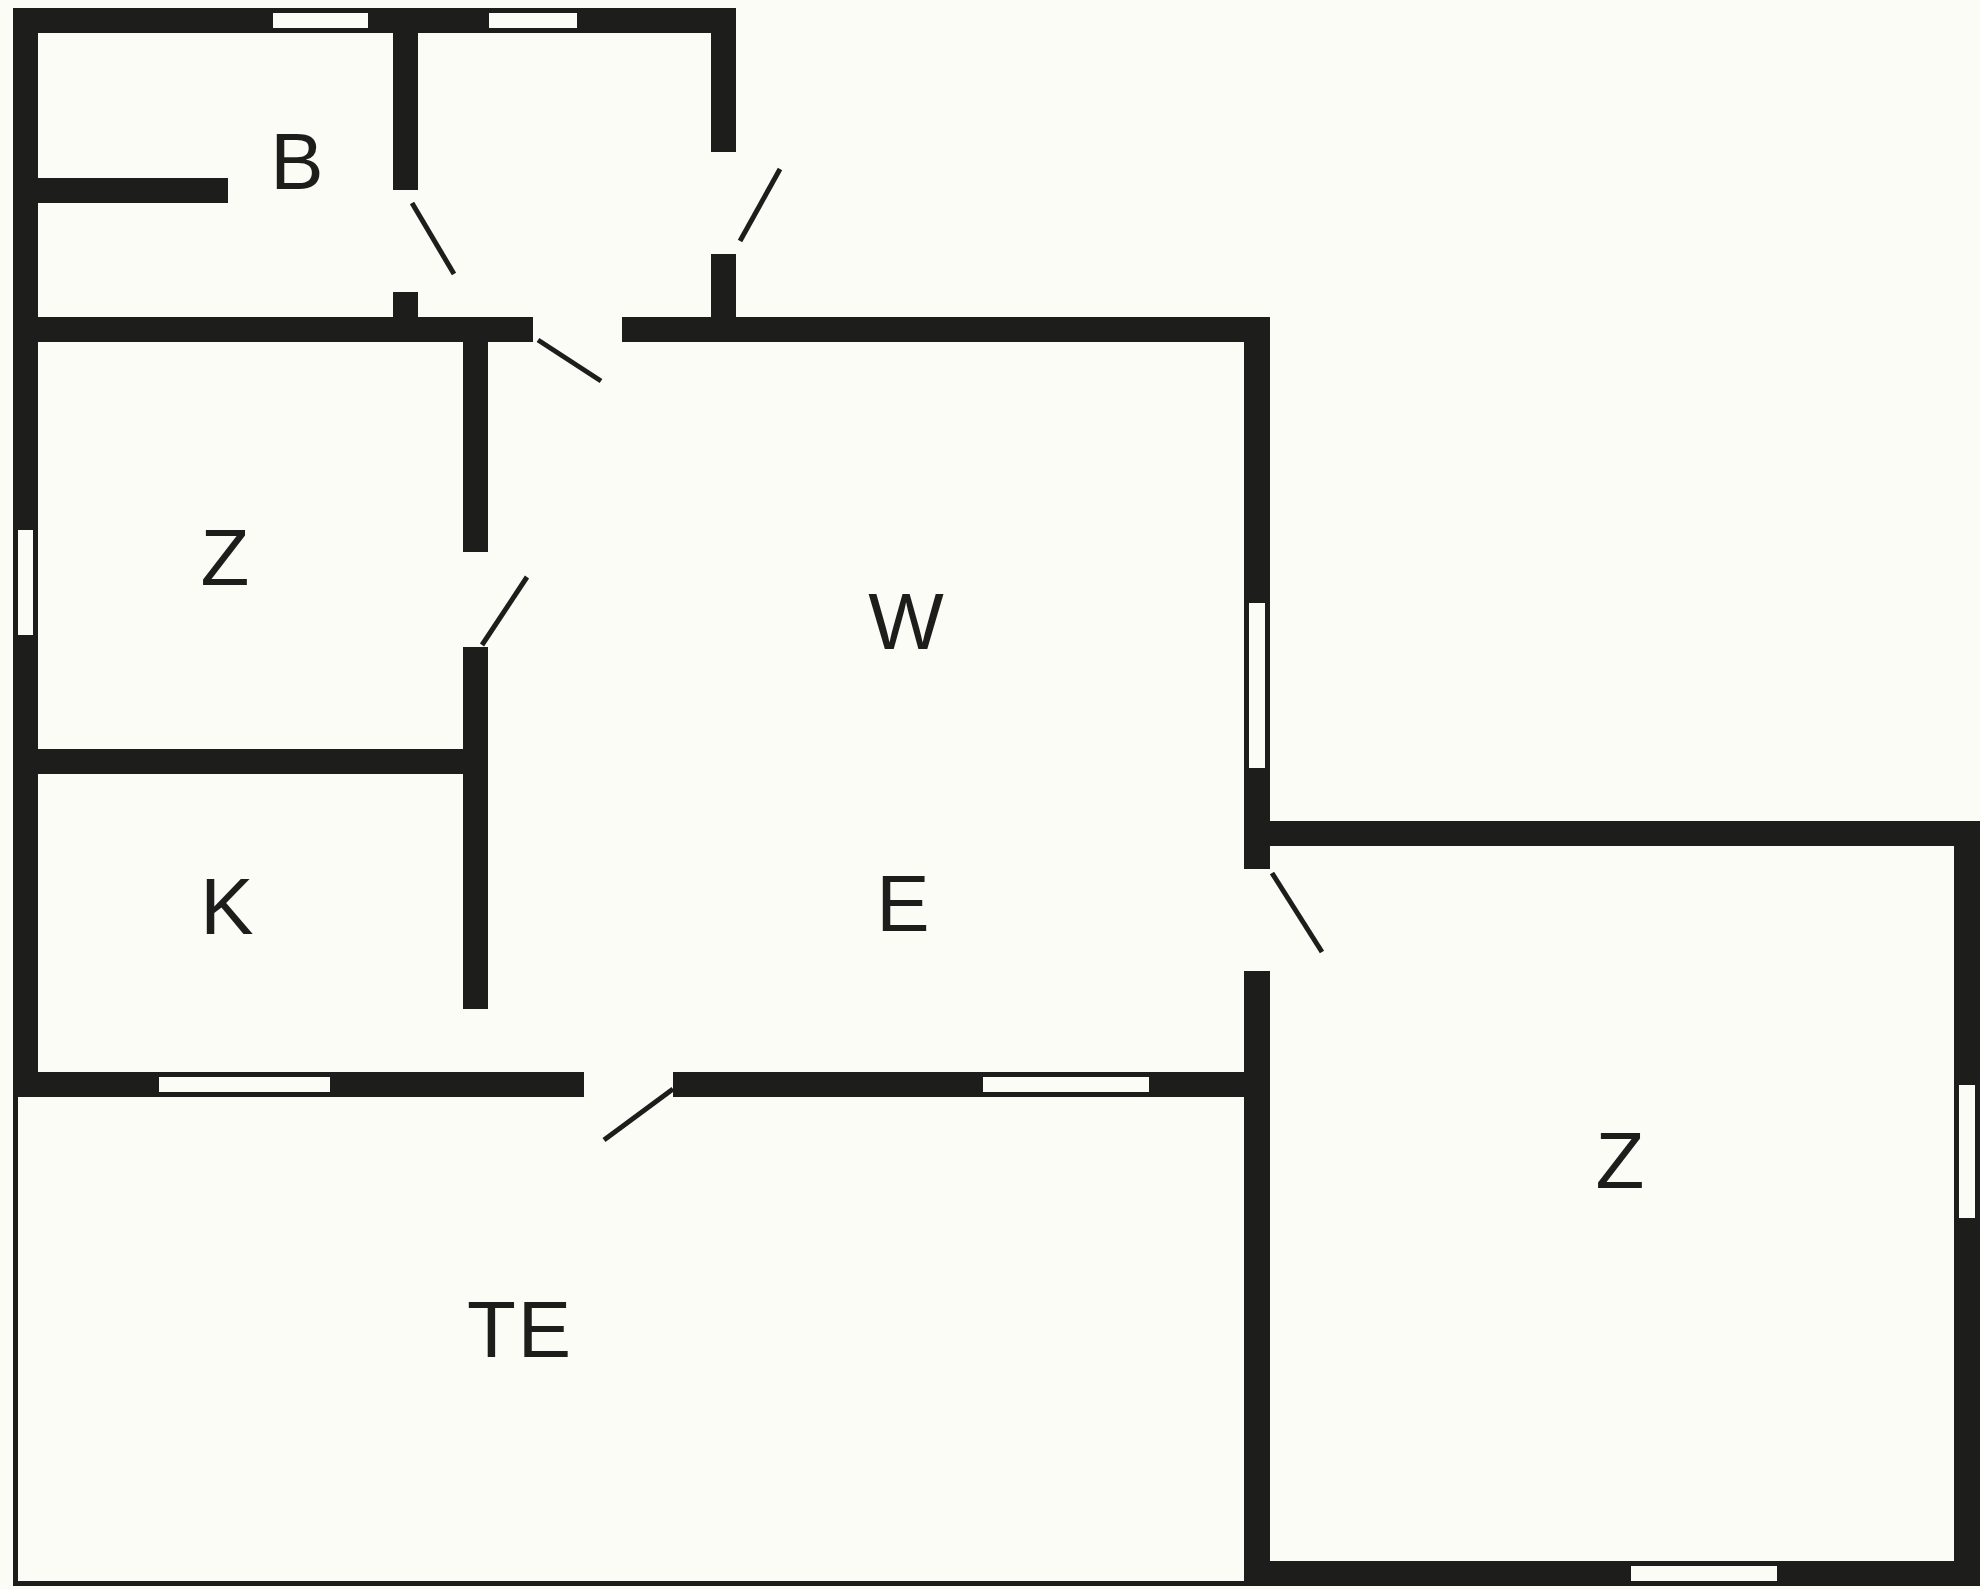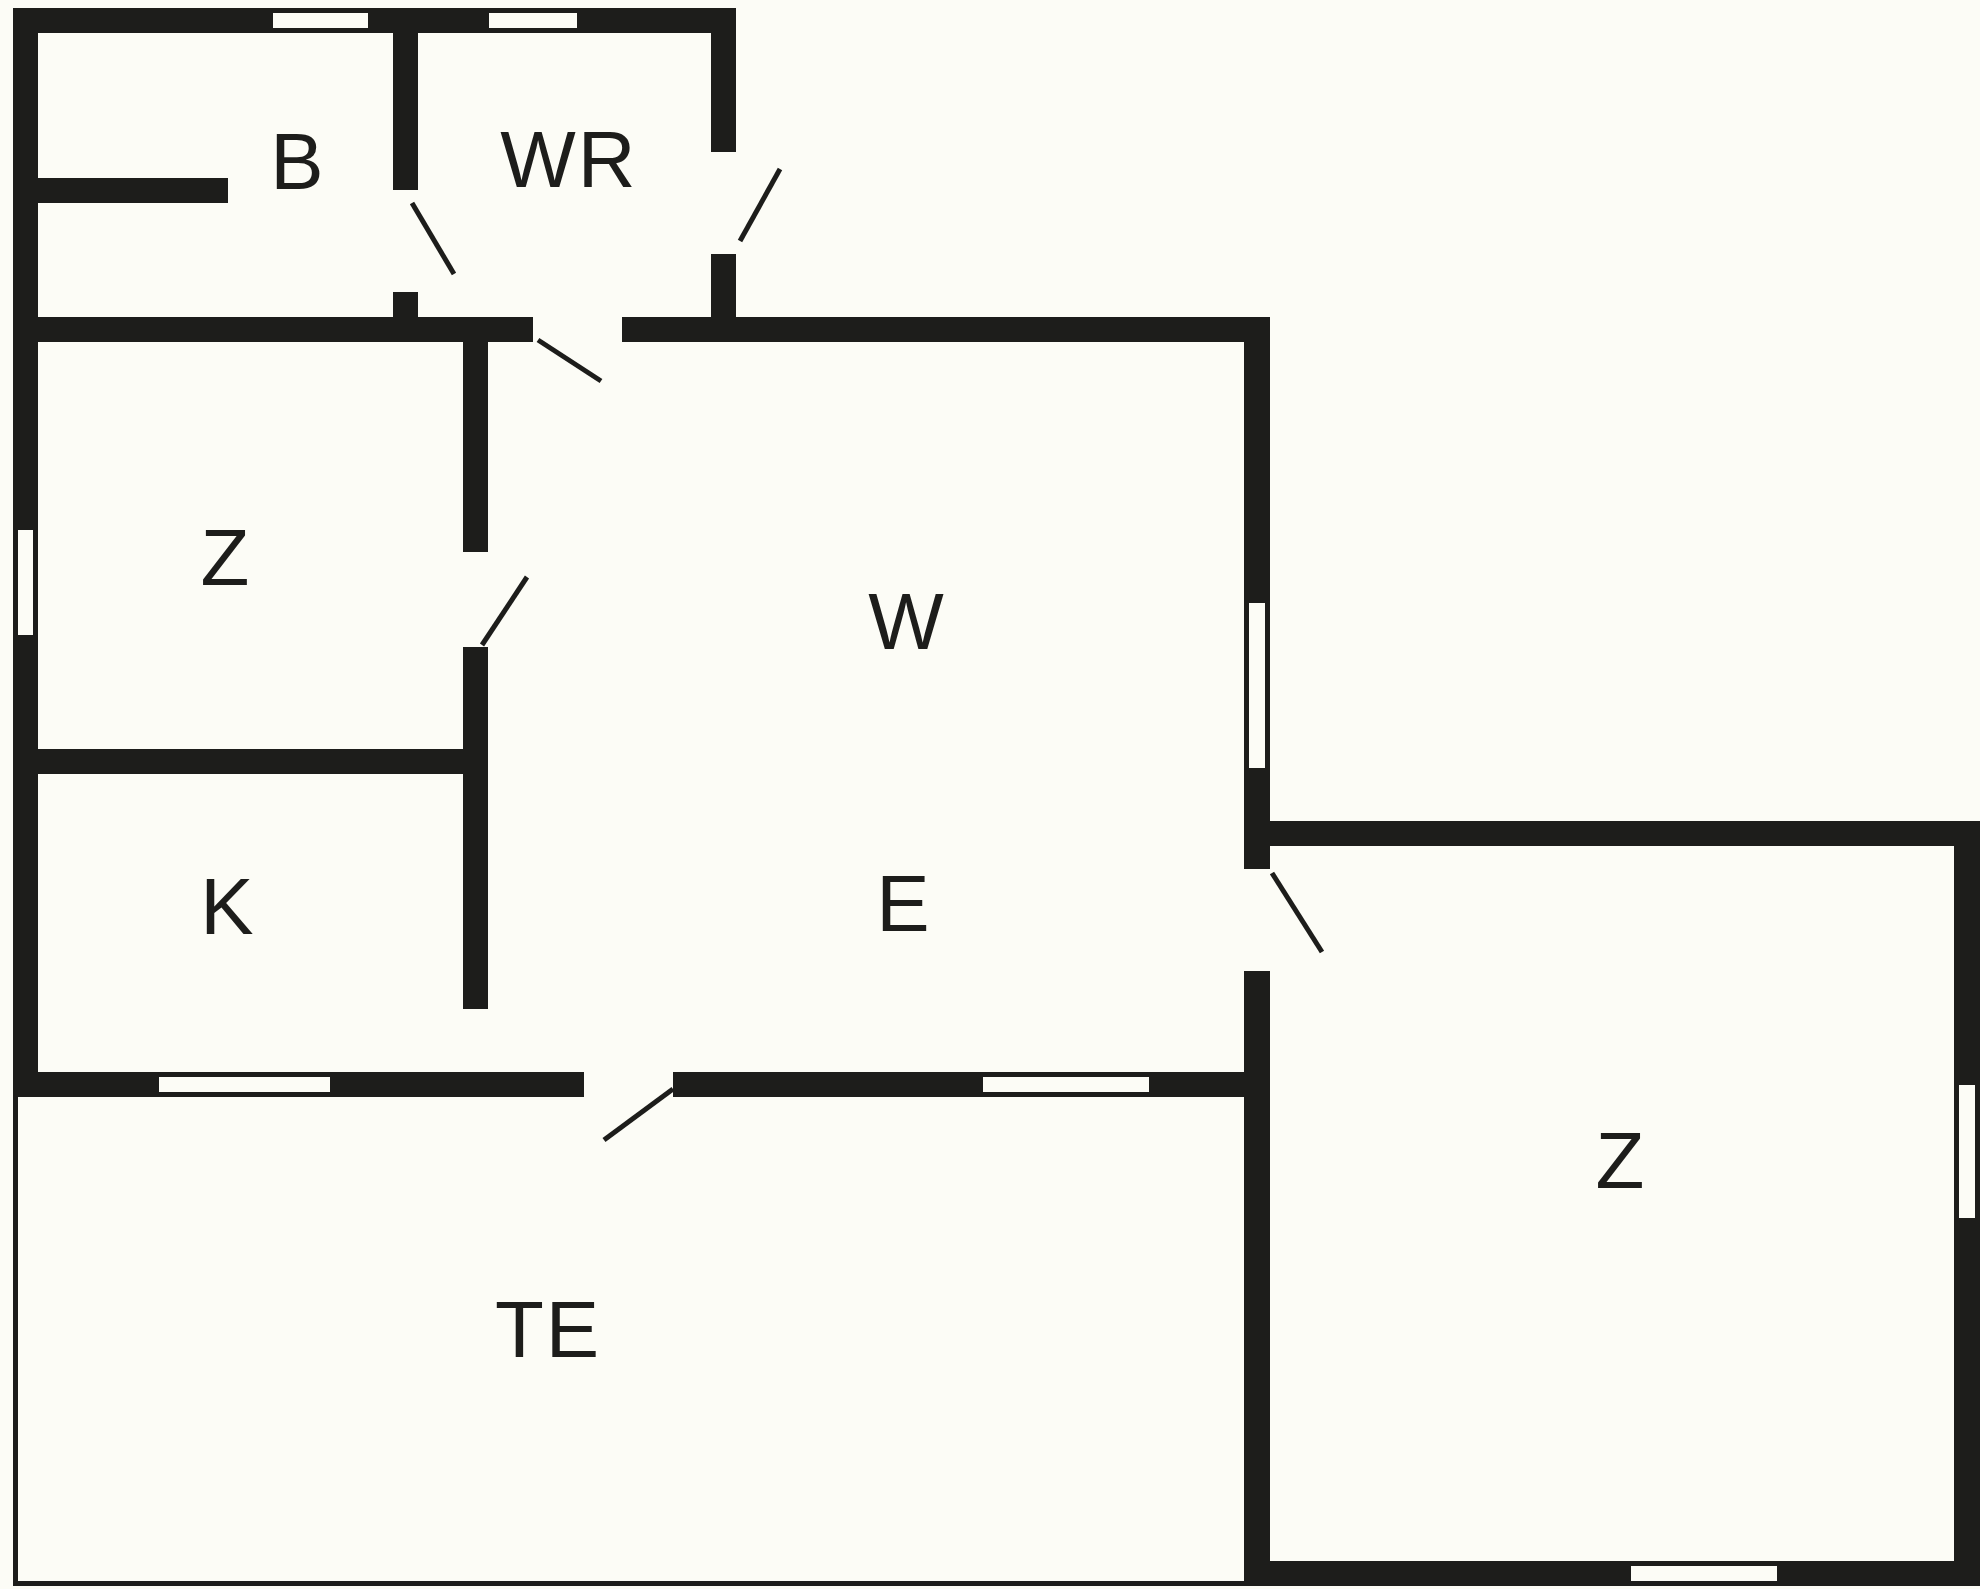--- a/index.html
+++ b/index.html
@@ -110,21 +110,20 @@
   <svg class="doors" viewBox="0 0 1980 1589" aria-hidden="true">
     <line x1="412" y1="203" x2="454" y2="274" stroke="currentColor" stroke-width="5"></line>
     <line x1="740" y1="241" x2="780" y2="169" stroke="currentColor" stroke-width="5"></line>
     <line x1="538" y1="340" x2="601" y2="381" stroke="currentColor" stroke-width="5"></line>
     <line x1="482" y1="645" x2="527" y2="577" stroke="currentColor" stroke-width="5"></line>
     <line x1="1272" y1="873" x2="1322" y2="952" stroke="currentColor" stroke-width="5"></line>
     <line x1="673" y1="1089" x2="604" y2="1140" stroke="currentColor" stroke-width="5"></line>
   </svg>
 
   <div class="room-label" style="left:298px;top:162px">B</div>
-  <div class="room-label" style="left:569px;top:160px">WR</div>
   <div class="room-label" style="left:226px;top:558px">Z</div>
   <div class="room-label" style="left:228px;top:907px">K</div>
   <div class="room-label" style="left:907px;top:622px">W</div>
   <div class="room-label" style="left:904px;top:904px">E</div>
-  <div class="room-label" style="left:548px;top:1330px">TE</div>
+  <div class="room-label" style="left:520px;top:1330px">TE</div>
   <div class="room-label" style="left:1621px;top:1161px">Z</div>
 
 </div>
 
 </body></html>

